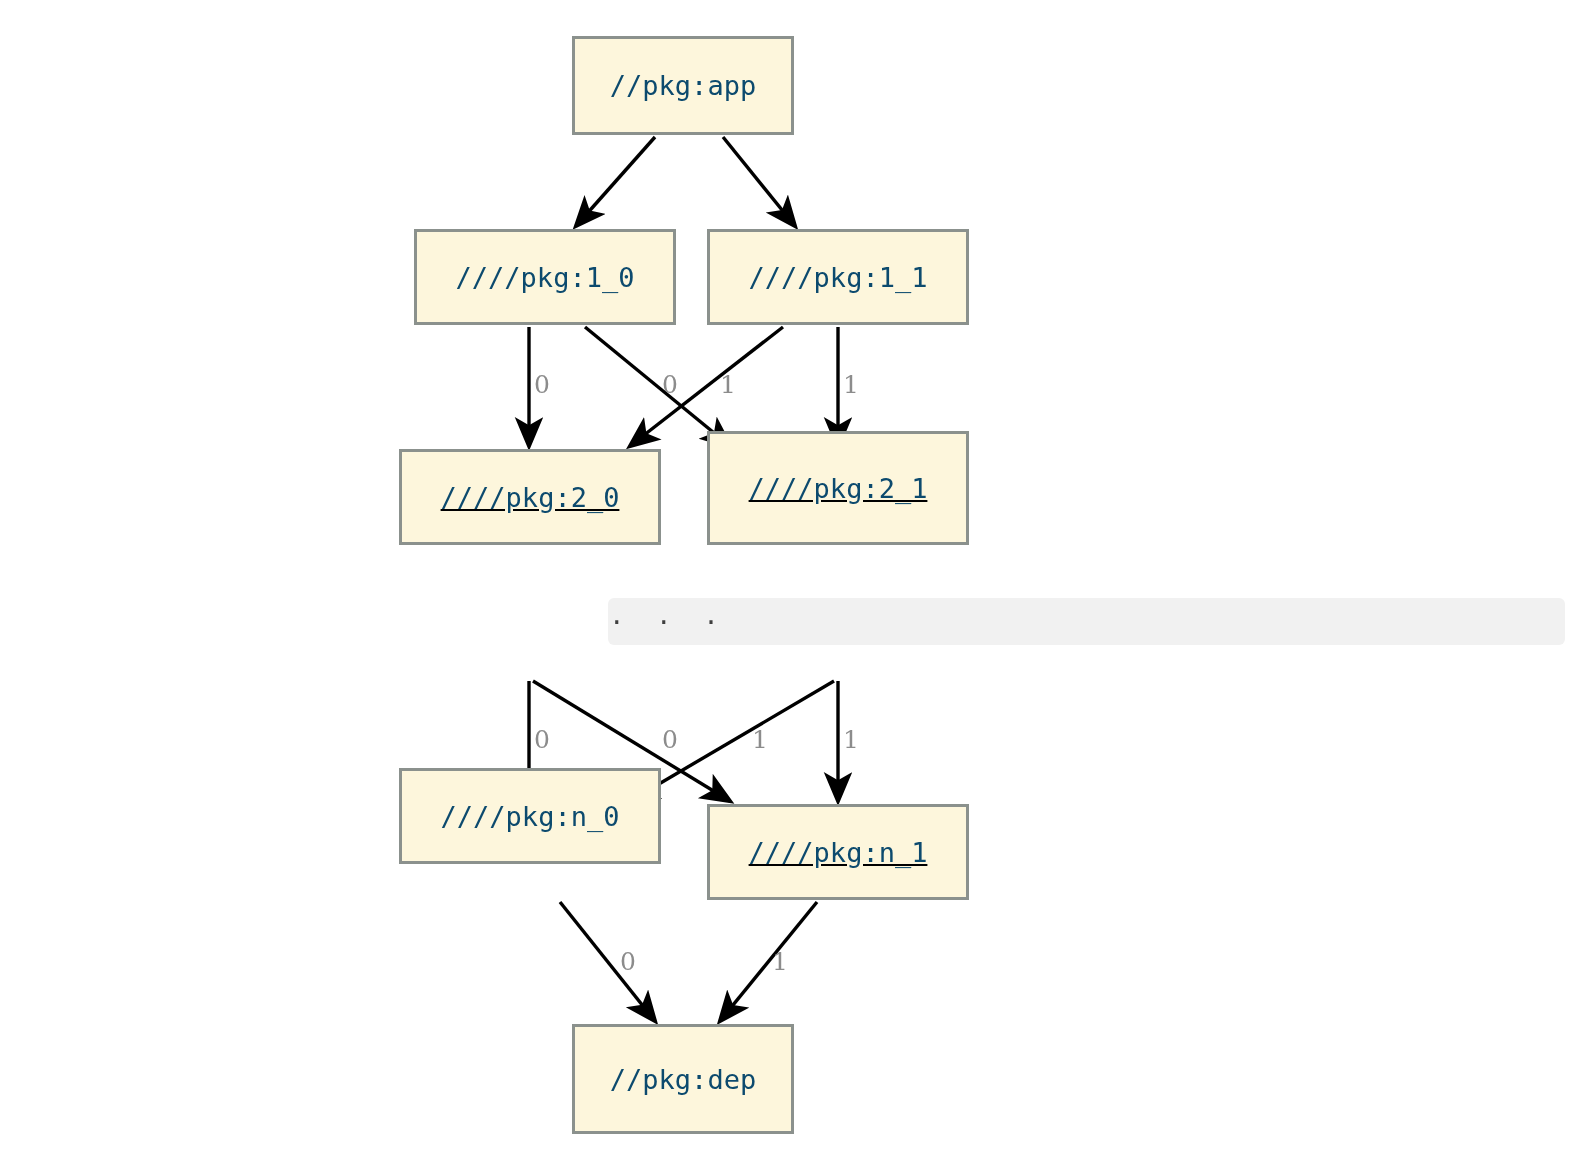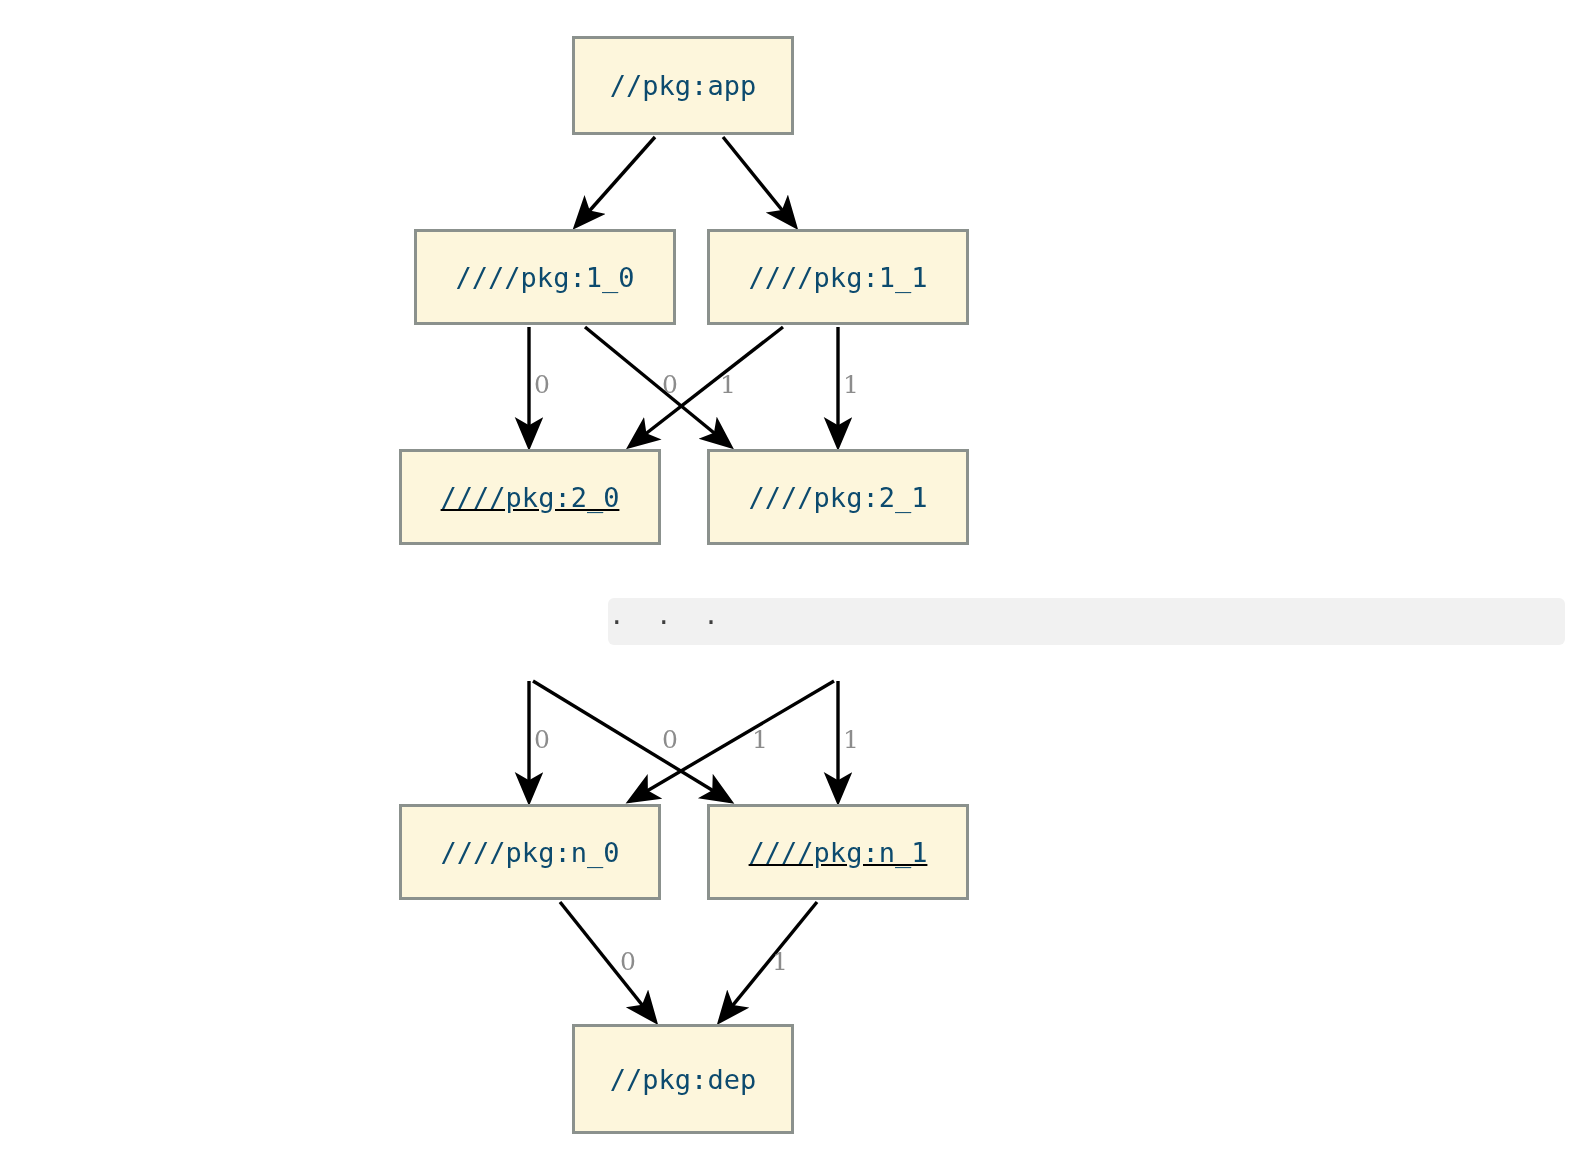--- a/index.html
+++ b/index.html
@@ -96,24 +96,24 @@
       </div>
       <div class="node-box" style="left: 414px; top: 229px; width: 262px; height: 96px; background: rgb(253, 246, 220); border-color: rgb(139, 145, 141);">
         <span class="node-label">////pkg:1_0</span>
       </div>
       <div class="node-box" style="left: 707px; top: 229px; width: 262px; height: 96px; background: rgb(253, 246, 220); border-color: rgb(139, 145, 141);">
         <span class="node-label">////pkg:1_1</span>
       </div>
       <div class="node-box" style="left: 399px; top: 449px; width: 262px; height: 96px; background: rgb(253, 246, 220); border-color: rgb(139, 145, 141); text-decoration: underline;">
         <span class="node-label">////pkg:2_0</span>
       </div>
-      <div class="node-box" style="left: 707px; top: 449px; width: 262px; height: 96px; background: rgb(253, 246, 220); border-color: rgb(139, 145, 141);">
+      <div class="node-box" style="left: 707px; top: 431px; width: 262px; height: 114px; background: rgb(253, 246, 220); border-color: rgb(139, 145, 141); text-decoration: underline;">
         <span class="node-label">////pkg:2_1</span>
       </div>
-      <div class="node-box" style="left: 399px; top: 804px; width: 262px; height: 96px; background: rgb(253, 246, 220); border-color: rgb(139, 145, 141);">
+      <div class="node-box" style="left: 399px; top: 768px; width: 262px; height: 96px; background: rgb(253, 246, 220); border-color: rgb(139, 145, 141);">
         <span class="node-label">////pkg:n_0</span>
       </div>
       <div class="node-box" style="left: 707px; top: 804px; width: 262px; height: 96px; background: rgb(253, 246, 220); border-color: rgb(139, 145, 141); text-decoration: underline;">
         <span class="node-label">////pkg:n_1</span>
       </div>
       <div class="node-box" style="left: 572px; top: 1024px; width: 222px; height: 110px; background: rgb(253, 246, 220); border-color: rgb(139, 145, 141);">
         <span class="node-label">//pkg:dep</span>
       </div>
     </div>
   <div id="edge-labels-group">

